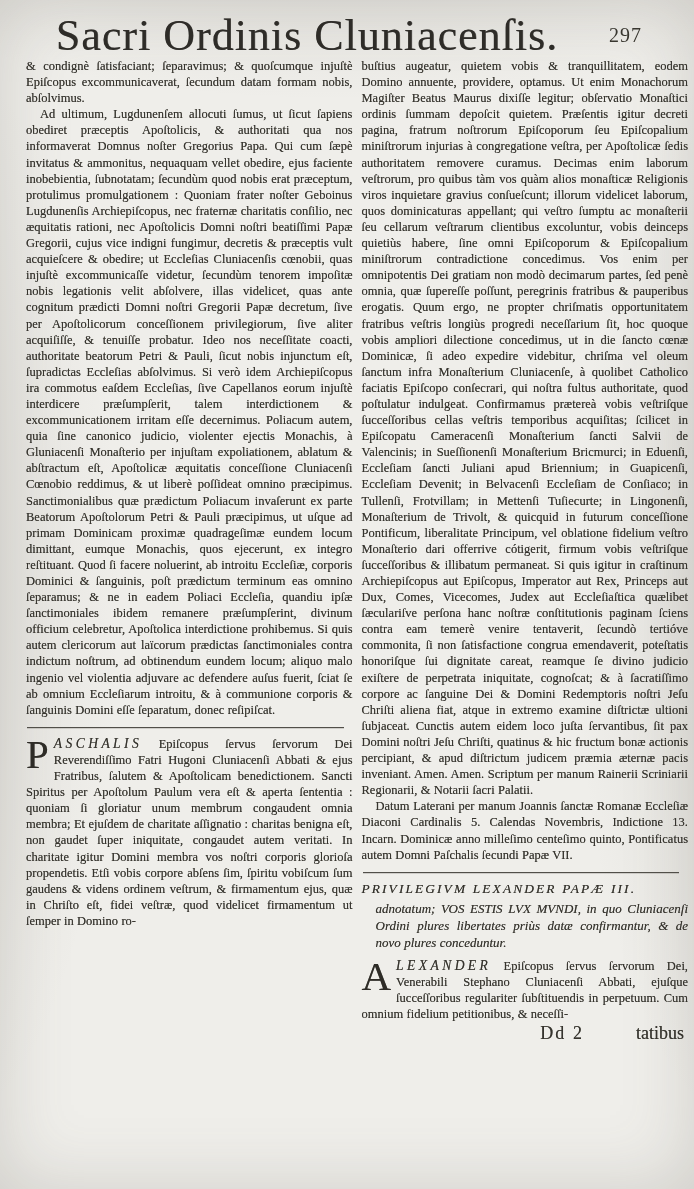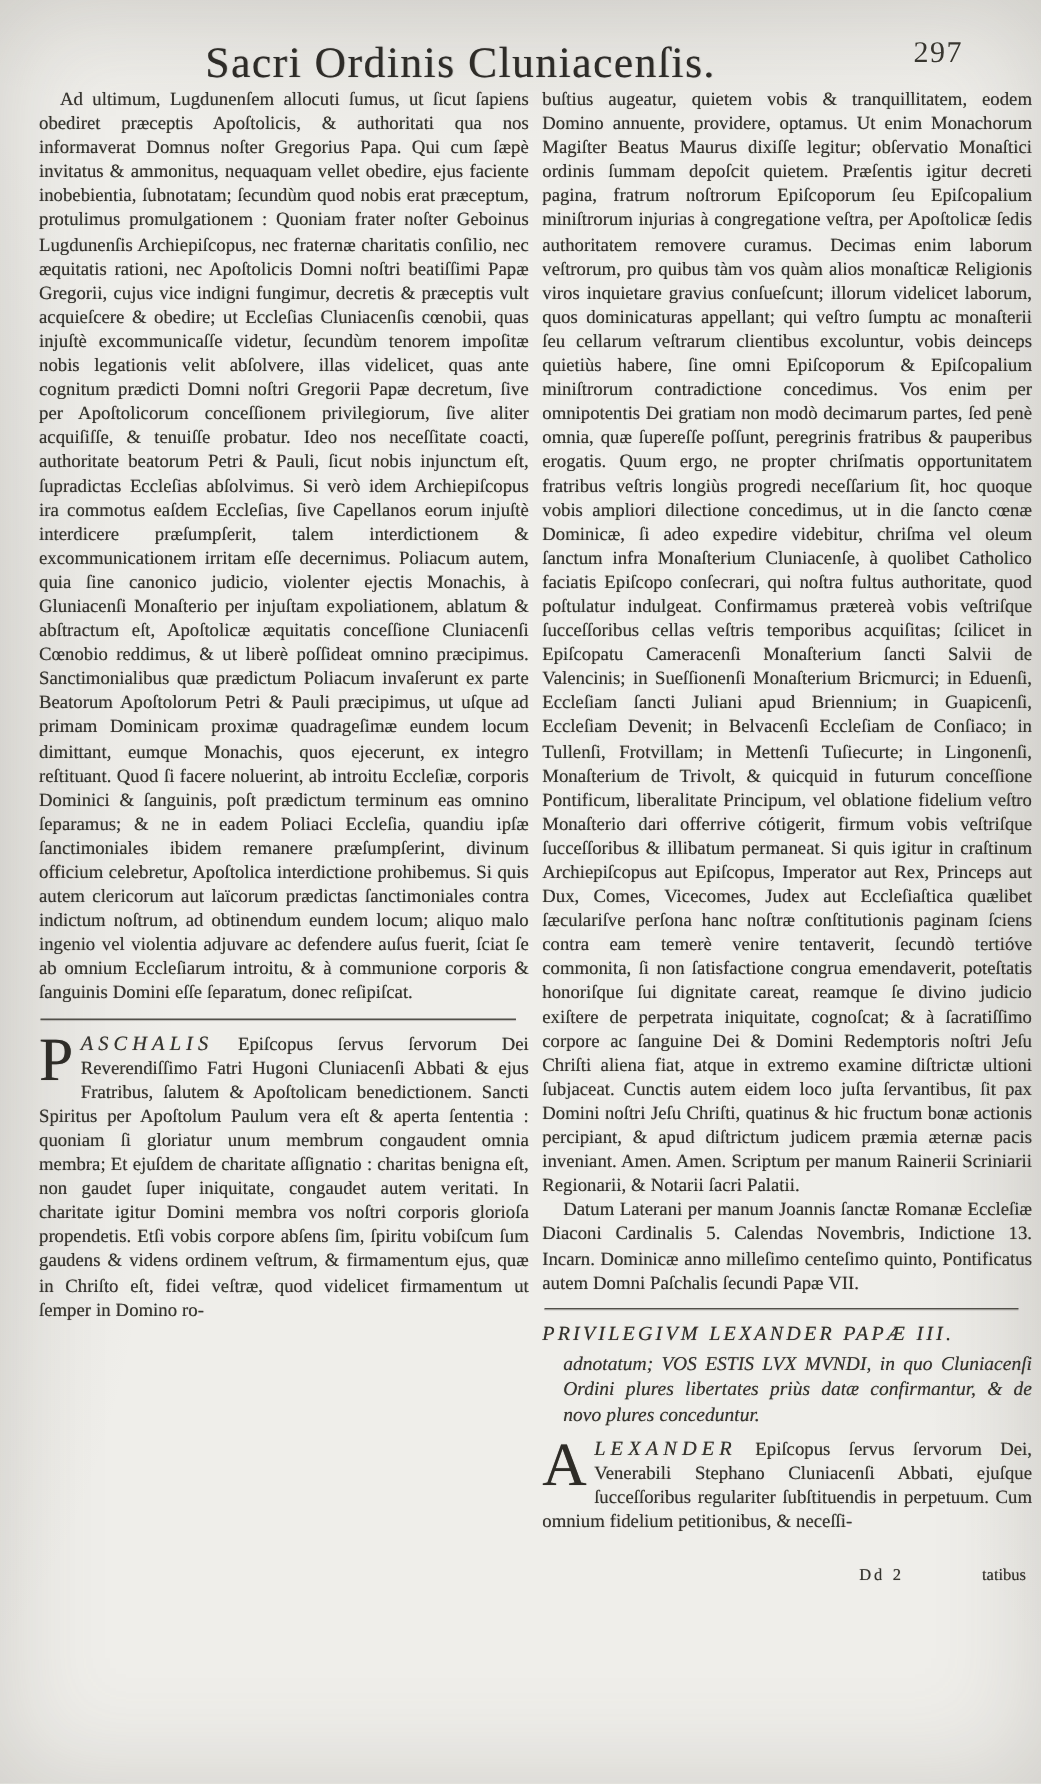--- a/index.html
+++ b/index.html
@@ -22,25 +22,25 @@
     color: #34322d;
   }
   .header {
     position: absolute;
     top: 10px;
     left: 0;
     width: 100%;
     height: 46px;
   }
   .title {
-    margin: 16px;
+    margin: 0;
     text-align: center;
     padding-left: 30px;
     padding-right: 110px;
-    font-size: 29px;
+    font-size: 44px;
     font-weight: normal;
     letter-spacing: 1px;
     color: #2e2c28;
     text-shadow: 0.4px 0.4px 0.6px rgba(40,38,34,0.55);
     white-space: nowrap;
   }
   .pagenum {
     position: absolute;
     top: 14px;
     right: 52px;
@@ -101,38 +101,39 @@
   .firstword {
     letter-spacing: 3.4px;
     font-size: 13.6px;
     font-style: italic;
   }
   .colfoot {
     display: flex;
     justify-content: flex-end;
     gap: 52px;
     padding-right: 4px;
-    margin-top: 20px;
-    font-size: 11px;
+    margin-top: 3px;
+    font-size: 18px;
   }
   .sig { letter-spacing: 2px; }
 </style>
 </head>
 <body>
 
 <div class="page">
 
   <header class="header">
     <h1 class="title">Sacri Ordinis Cluniacenſis.</h1>
     <div class="pagenum">297</div>
   </header>
 
   <div class="columns">
 
     <div class="col">
+      <p>&amp; condignè ſatisfaciant; ſeparavimus; &amp; quoſcumque injuſtè Epiſcopus excommunicaverat, ſecundum datam formam nobis, abſolvimus.</p>
       <p class="indent">Ad ultimum, Lugdunenſem allocuti ſumus, ut ſicut ſapiens obediret præceptis Apoſtolicis, &amp; authoritati qua nos informaverat Domnus noſter Gregorius Papa. Qui cum ſæpè invitatus &amp; ammonitus, nequaquam vellet obedire, ejus faciente inobebientia, ſubnotatam; ſecundùm quod nobis erat præceptum, protulimus promulgationem : Quoniam frater noſter Geboinus Lugdunenſis Archiepiſcopus, nec fraternæ charitatis conſilio, nec æquitatis rationi, nec Apoſtolicis Domni noſtri beatiſſimi Papæ Gregorii, cujus vice indigni fungimur, decretis &amp; præceptis vult acquieſcere &amp; obedire; ut Eccleſias Cluniacenſis cœnobii, quas injuſtè excommunicaſſe videtur, ſecundùm tenorem impoſitæ nobis legationis velit abſolvere, illas videlicet, quas ante cognitum prædicti Domni noſtri Gregorii Papæ decretum, ſive per Apoſtolicorum conceſſionem privilegiorum, ſive aliter acquiſiſſe, &amp; tenuiſſe probatur. Ideo nos neceſſitate coacti, authoritate beatorum Petri &amp; Pauli, ſicut nobis injunctum eſt, ſupradictas Eccleſias abſolvimus. Si verò idem Archiepiſcopus ira commotus eaſdem Eccleſias, ſive Capellanos eorum injuſtè interdicere præſumpſerit, talem interdictionem &amp; excommunicationem irritam eſſe decernimus. Poliacum autem, quia ſine canonico judicio, violenter ejectis Monachis, à Gluniacenſi Monaſterio per injuſtam expoliationem, ablatum &amp; abſtractum eſt, Apoſtolicæ æquitatis conceſſione Cluniacenſi Cœnobio reddimus, &amp; ut liberè poſſideat omnino præcipimus. Sanctimonialibus quæ prædictum Poliacum invaſerunt ex parte Beatorum Apoſtolorum Petri &amp; Pauli præcipimus, ut uſque ad primam Dominicam proximæ quadrageſimæ eundem locum dimittant, eumque Monachis, quos ejecerunt, ex integro reſtituant. Quod ſi facere noluerint, ab introitu Eccleſiæ, corporis Dominici &amp; ſanguinis, poſt prædictum terminum eas omnino ſeparamus; &amp; ne in eadem Poliaci Eccleſia, quandiu ipſæ ſanctimoniales ibidem remanere præſumpſerint, divinum officium celebretur, Apoſtolica interdictione prohibemus. Si quis autem clericorum aut laïcorum prædictas ſanctimoniales contra indictum noſtrum, ad obtinendum eundem locum; aliquo malo ingenio vel violentia adjuvare ac defendere auſus fuerit, ſciat ſe ab omnium Eccleſiarum introitu, &amp; à communione corporis &amp; ſanguinis Domini eſſe ſeparatum, donec reſipiſcat.</p>
       <hr class="rule">
       <div class="sect-head">
       </div>
       <p><span class="dropcap">P</span><span class="firstword">ASCHALIS</span><span> Epiſcopus ſervus ſervorum Dei Reverendiſſimo Fatri Hugoni Cluniacenſi Abbati &amp; ejus Fratribus, ſalutem &amp; Apoſtolicam benedictionem. Sancti Spiritus per Apoſtolum Paulum vera eſt &amp; aperta ſententia : quoniam ſi gloriatur unum membrum congaudent omnia membra; Et ejuſdem de charitate aſſignatio : charitas benigna eſt, non gaudet ſuper iniquitate, congaudet autem veritati. In charitate igitur Domini membra vos noſtri corporis glorioſa propendetis. Etſi vobis corpore abſens ſim, ſpiritu vobiſcum ſum gaudens &amp; videns ordinem veſtrum, &amp; firmamentum ejus, quæ in Chriſto eſt, fidei veſtræ, quod videlicet firmamentum ut ſemper in Domino ro-</span></p>
     </div>
 
     <div class="col">
       <p>buſtius augeatur, quietem vobis &amp; tranquillitatem, eodem Domino annuente, providere, optamus. Ut enim Monachorum Magiſter Beatus Maurus dixiſſe legitur; obſervatio Monaſtici ordinis ſummam depoſcit quietem. Præſentis igitur decreti pagina, fratrum noſtrorum Epiſcoporum ſeu Epiſcopalium miniſtrorum injurias à congregatione veſtra, per Apoſtolicæ ſedis authoritatem removere curamus. Decimas enim laborum veſtrorum, pro quibus tàm vos quàm alios monaſticæ Religionis viros inquietare gravius conſueſcunt; illorum videlicet laborum, quos dominicaturas appellant; qui veſtro ſumptu ac monaſterii ſeu cellarum veſtrarum clientibus excoluntur, vobis deinceps quietiùs habere, ſine omni Epiſcoporum &amp; Epiſcopalium miniſtrorum contradictione concedimus. Vos enim per omnipotentis Dei gratiam non modò decimarum partes, ſed penè omnia, quæ ſupereſſe poſſunt, peregrinis fratribus &amp; pauperibus erogatis. Quum ergo, ne propter chriſmatis opportunitatem fratribus veſtris longiùs progredi neceſſarium ſit, hoc quoque vobis ampliori dilectione concedimus, ut in die ſancto cœnæ Dominicæ, ſi adeo expedire videbitur, chriſma vel oleum ſanctum infra Monaſterium Cluniacenſe, à quolibet Catholico faciatis Epiſcopo conſecrari, qui noſtra fultus authoritate, quod poſtulatur indulgeat. Confirmamus prætereà vobis veſtriſque ſucceſſoribus cellas veſtris temporibus acquiſitas; ſcilicet in Epiſcopatu Cameracenſi Monaſterium ſancti Salvii de Valencinis; in Sueſſionenſi Monaſterium Bricmurci; in Eduenſi, Eccleſiam ſancti Juliani apud Briennium; in Guapicenſi, Eccleſiam Devenit; in Belvacenſi Eccleſiam de Conſiaco; in Tullenſi, Frotvillam; in Mettenſi Tuſiecurte; in Lingonenſi, Monaſterium de Trivolt, &amp; quicquid in futurum conceſſione Pontificum, liberalitate Principum, vel oblatione fidelium veſtro Monaſterio dari offerrive cótigerit, firmum vobis veſtriſque ſucceſſoribus &amp; illibatum permaneat. Si quis igitur in craſtinum Archiepiſcopus aut Epiſcopus, Imperator aut Rex, Princeps aut Dux, Comes, Vicecomes, Judex aut Eccleſiaſtica quælibet ſæculariſve perſona hanc noſtræ conſtitutionis paginam ſciens contra eam temerè venire tentaverit, ſecundò tertióve commonita, ſi non ſatisfactione congrua emendaverit, poteſtatis honoriſque ſui dignitate careat, reamque ſe divino judicio exiſtere de perpetrata iniquitate, cognoſcat; &amp; à ſacratiſſimo corpore ac ſanguine Dei &amp; Domini Redemptoris noſtri Jeſu Chriſti aliena fiat, atque in extremo examine diſtrictæ ultioni ſubjaceat. Cunctis autem eidem loco juſta ſervantibus, ſit pax Domini noſtri Jeſu Chriſti, quatinus &amp; hic fructum bonæ actionis percipiant, &amp; apud diſtrictum judicem præmia æternæ pacis inveniant. Amen. Amen. Scriptum per manum Rainerii Scriniarii Regionarii, &amp; Notarii ſacri Palatii.</p>
       <p class="indent">Datum Laterani per manum Joannis ſanctæ Romanæ Eccleſiæ Diaconi Cardinalis 5. Calendas Novembris, Indictione 13. Incarn. Dominicæ anno milleſimo centeſimo quinto, Pontificatus autem Domni Paſchalis ſecundi Papæ VII.</p>

